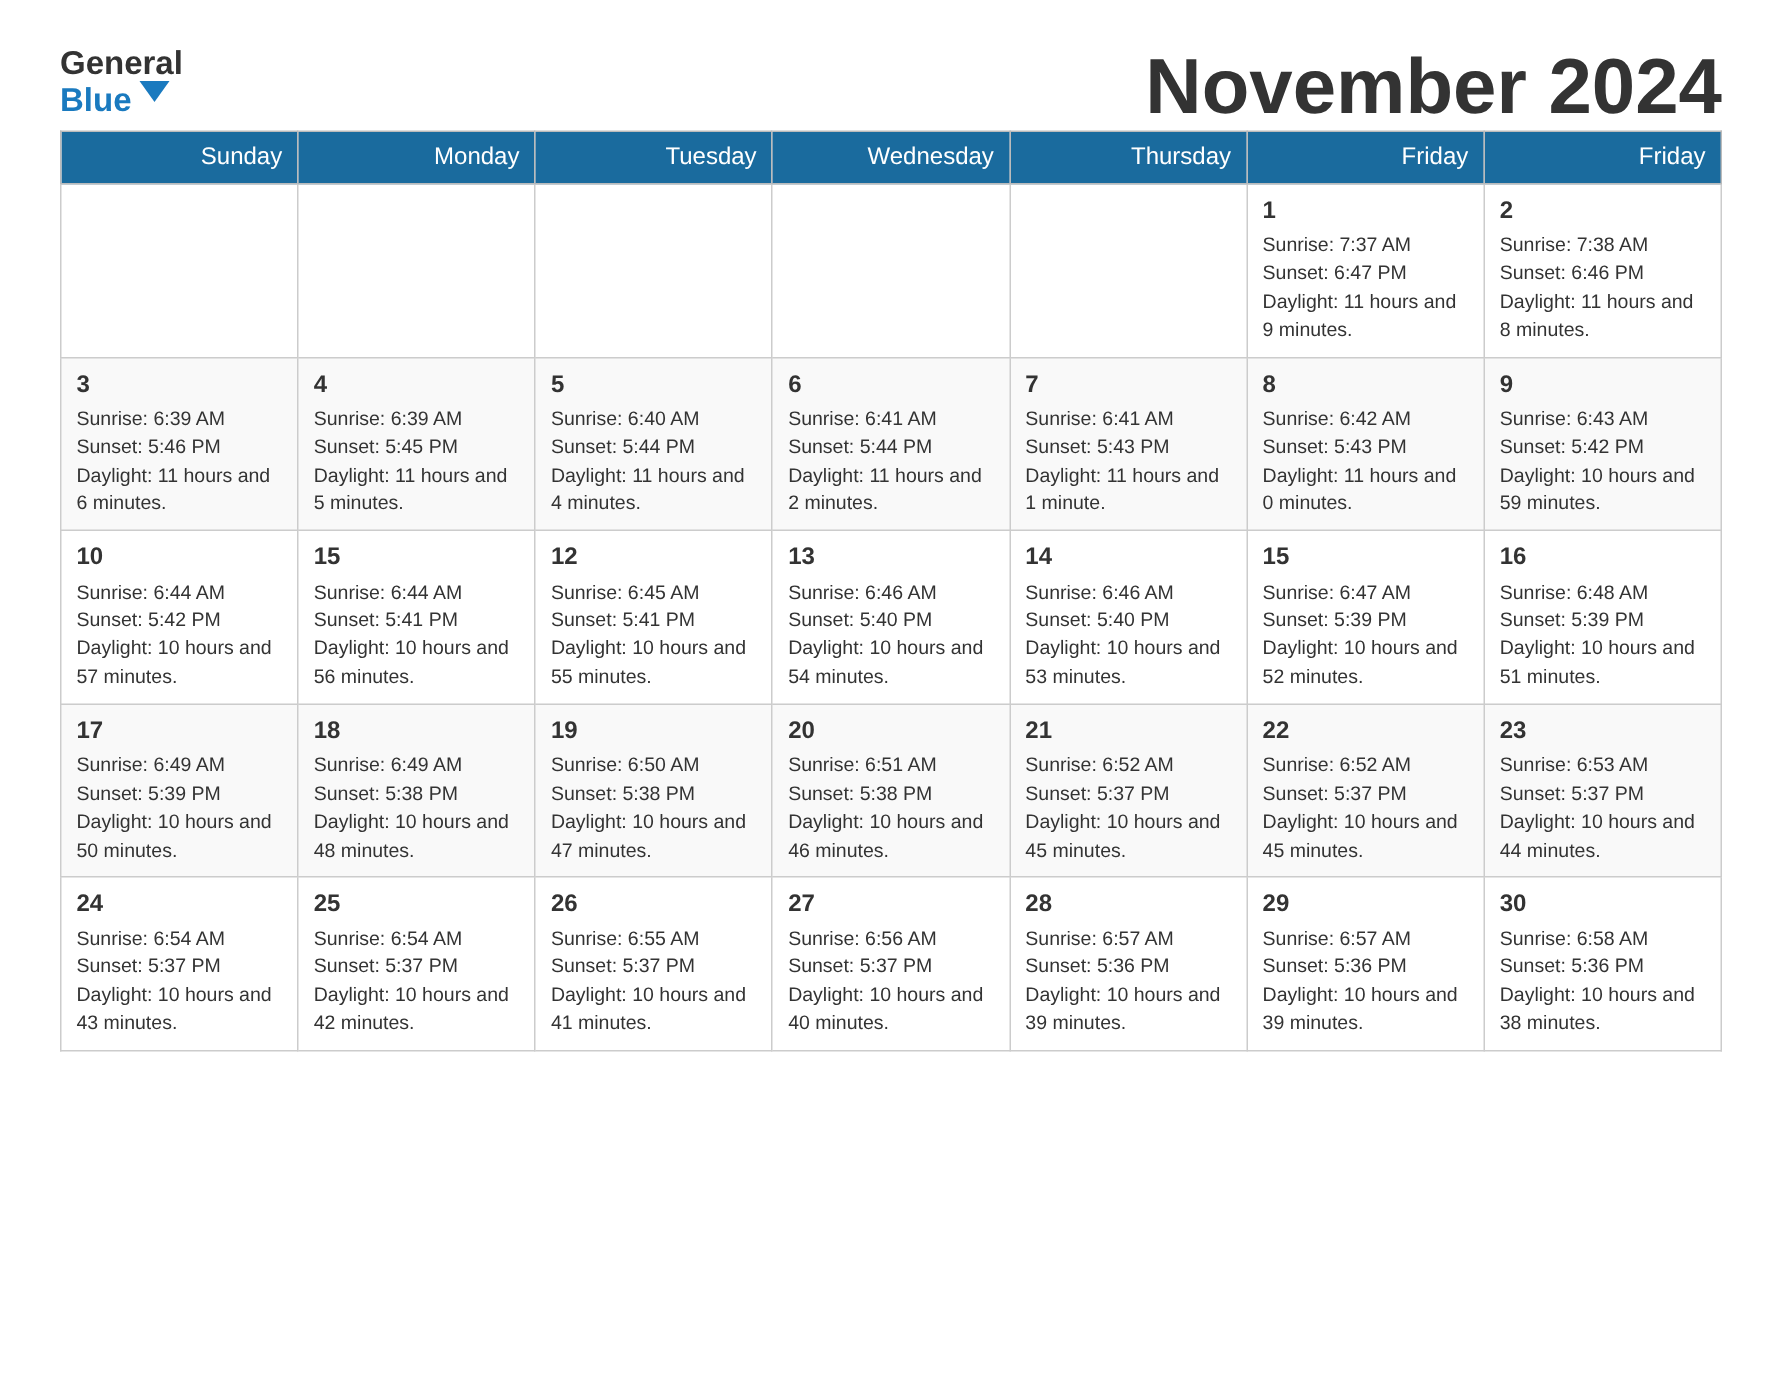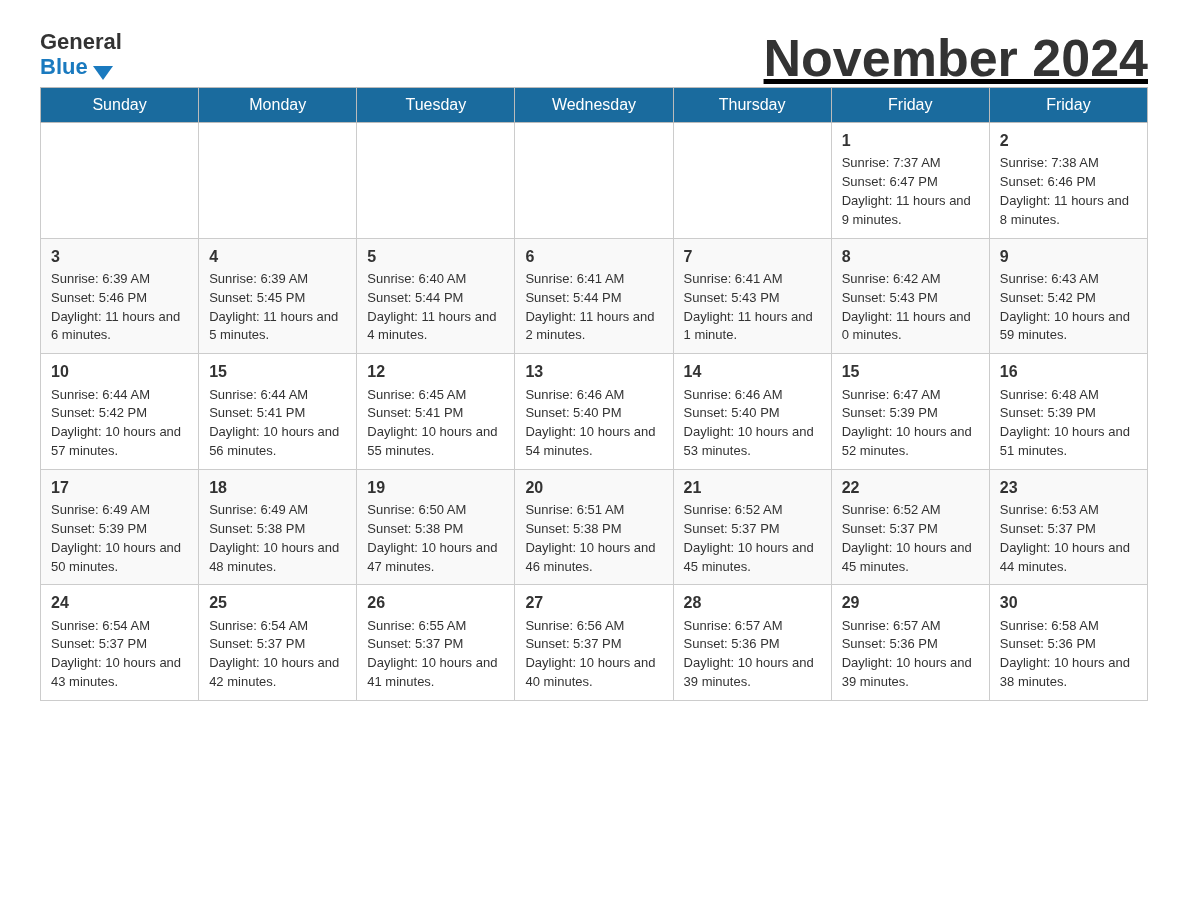--- a/index.html
+++ b/index.html
@@ -24,35 +24,34 @@
       font-size: 22px;
       font-weight: bold;
       color: #333;
       line-height: 1.1;
     }
     .logo-blue {
       font-size: 22px;
       font-weight: bold;
       color: #1a7abf;
       display: flex;
-      align-items: flex-end;
+      align-items: flex-start;
       gap: 3px;
     }
     .logo-triangle {
       width: 0;
       height: 0;
       border-left: 10px solid transparent;
       border-right: 10px solid transparent;
       border-top: 14px solid #1a7abf;
       display: inline-block;
       margin-left: 2px;
     }
     .title-block {
       text-align: right;
-      text-decoration: underline;
     }
     .calendar-title {
       font-size: 52px;
       font-weight: bold;
       color: #333;
       line-height: 1.1;
     }
     .subtitle {
       font-size: 20px;
       color: #555;
@@ -60,21 +59,21 @@
     }
     .calendar {
       width: 100%;
       border-collapse: collapse;
       border: 1px solid #bbb;
     }
     .calendar th {
       background-color: #1a6b9e;
       color: #fff;
       padding: 8px 10px;
-      text-align: center;
+      text-align: right;
       font-size: 16px;
       font-weight: normal;
       border: 1px solid #bbb;
       margin-top: 48px;
     }
     .calendar td {
       vertical-align: top;
       padding: 6px 10px 8px 10px;
       font-size: 13px;
       color: #333;

